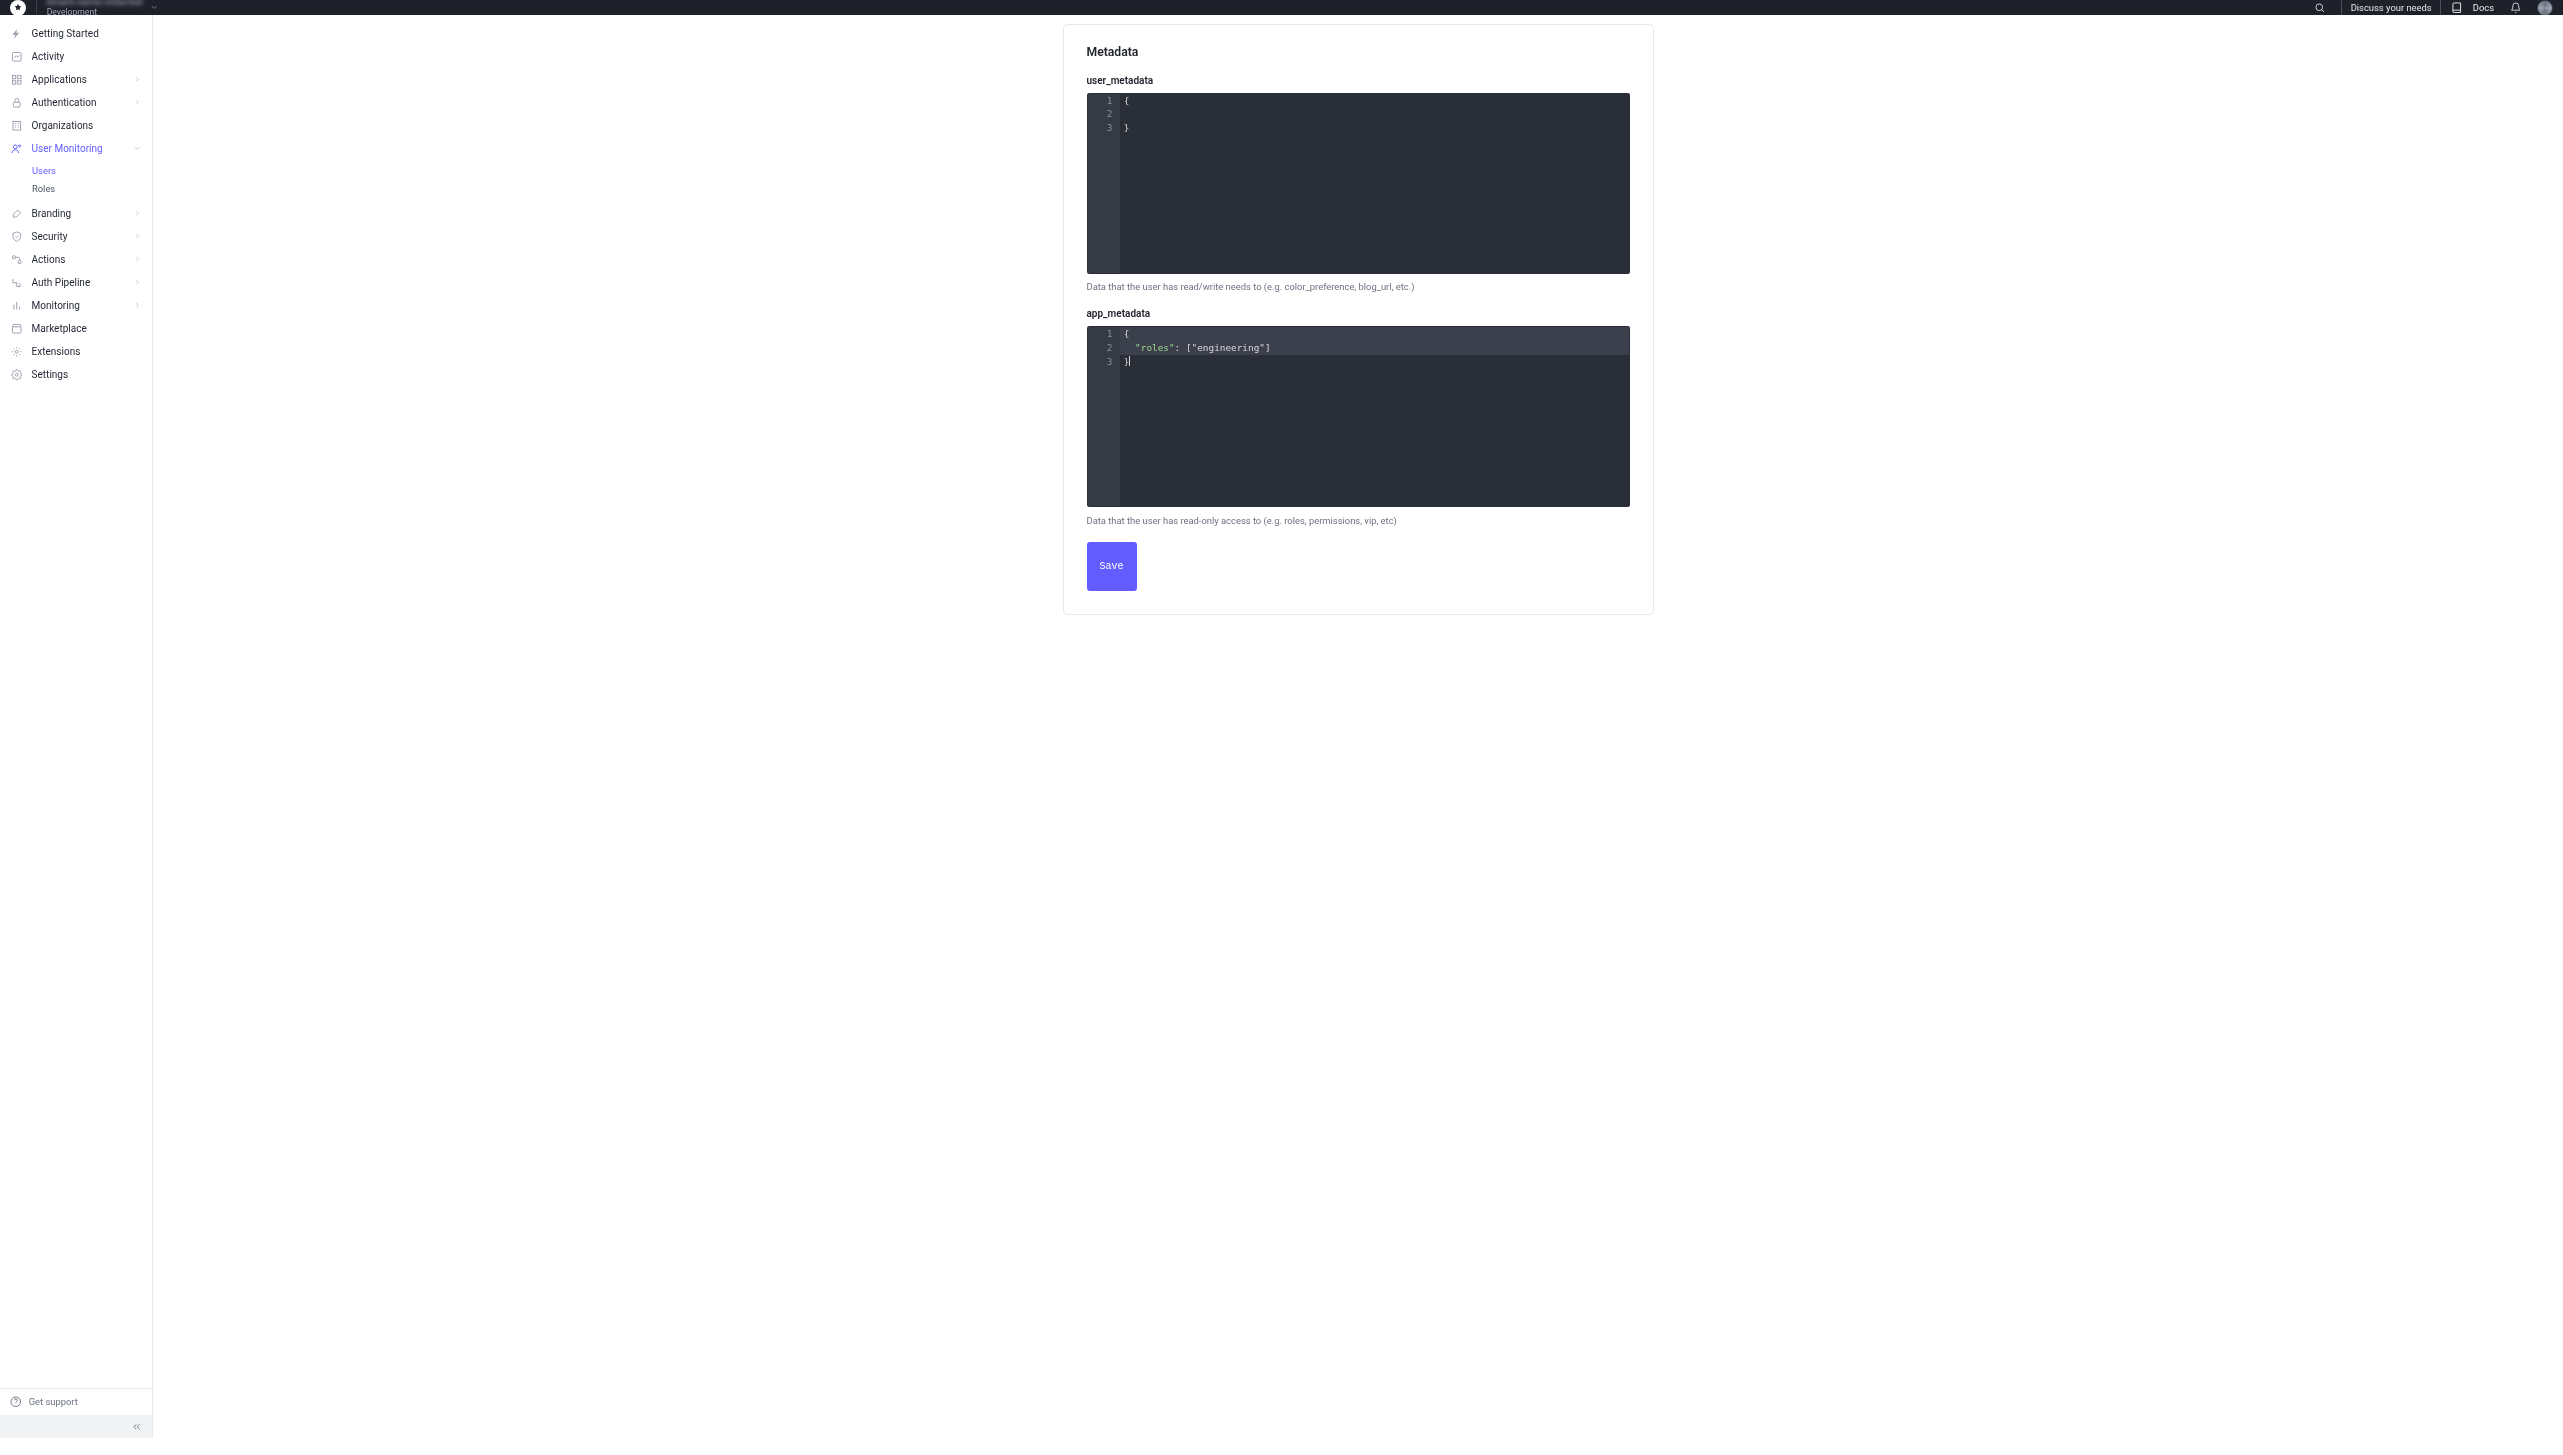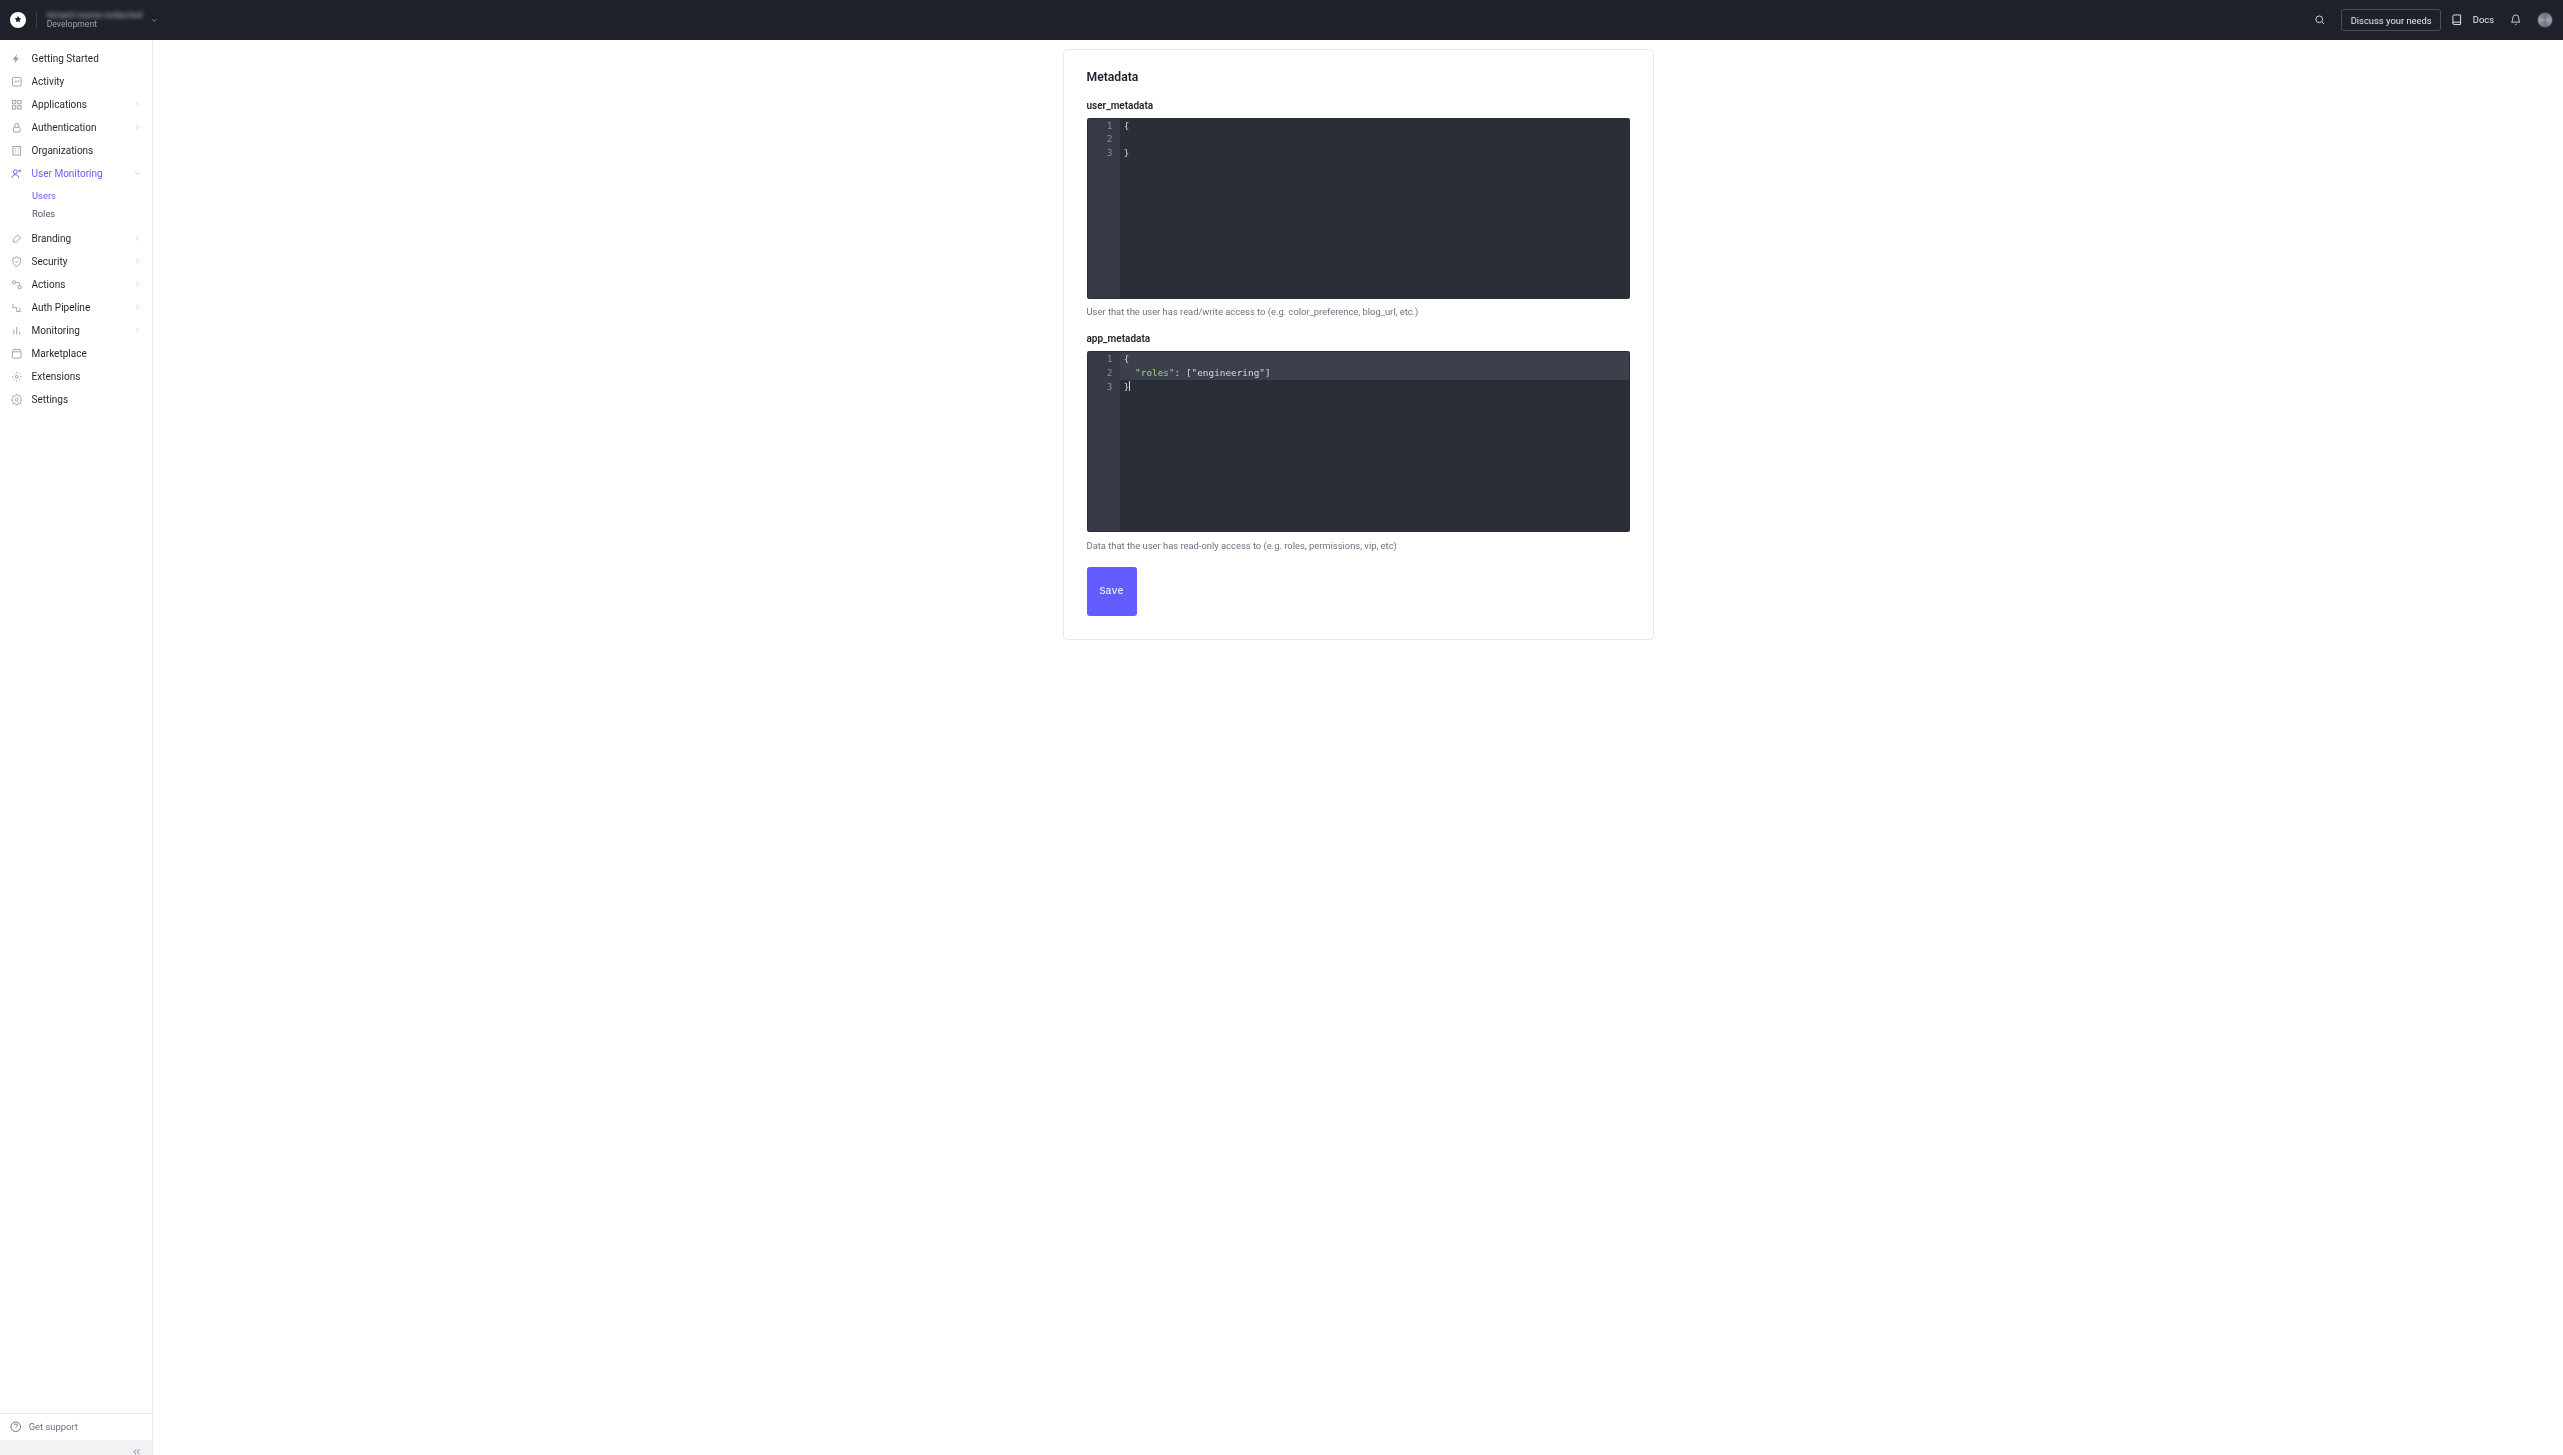--- a/index.html
+++ b/index.html
@@ -25,21 +25,21 @@
   html,body{margin:0;padding:0;height:100%;}
   body{
     font-family:-apple-system,BlinkMacSystemFont,"Segoe UI",Roboto,Helvetica,Arial,sans-serif;
     color:var(--text);
     background:var(--page-bg);
     font-size:10px;
   }
 
   
   .topbar{
-    height:40px;
+    height:15px;
     background:var(--topbar-bg);
     color:var(--topbar-fg);
     display:flex;
     align-items:center;
     padding:0 10px;
     gap:10px;
   }
   .logo{
     width:16px;height:16px;border-radius:50%;
     background:#fff;display:flex;align-items:center;justify-content:center;
@@ -414,21 +414,21 @@
           </div>
           <div class="line">
             <div class="gutter">3</div>
             <div class="code">}</div>
           </div>
           <div class="filler">
             <div class="gutter" style="height:100%"></div>
             <div class="code"></div>
           </div>
         </div>
-      <div class="helper">User that the user has read/write access to (e.g. color_preference, blog_url, etc.)</div>
+      <div class="helper">Data that the user has read/write needs to (e.g. color_preference, blog_url, etc.)</div>
 
       
       <div class="field-label">app_metadata</div>
       <div class="editor focused">
         <div class="line hl">
           <div class="gutter">1</div>
           <div class="code"><span class="tok-punc">{</span></div>
         </div>
         <div class="line hl">
           <div class="gutter">2</div>

